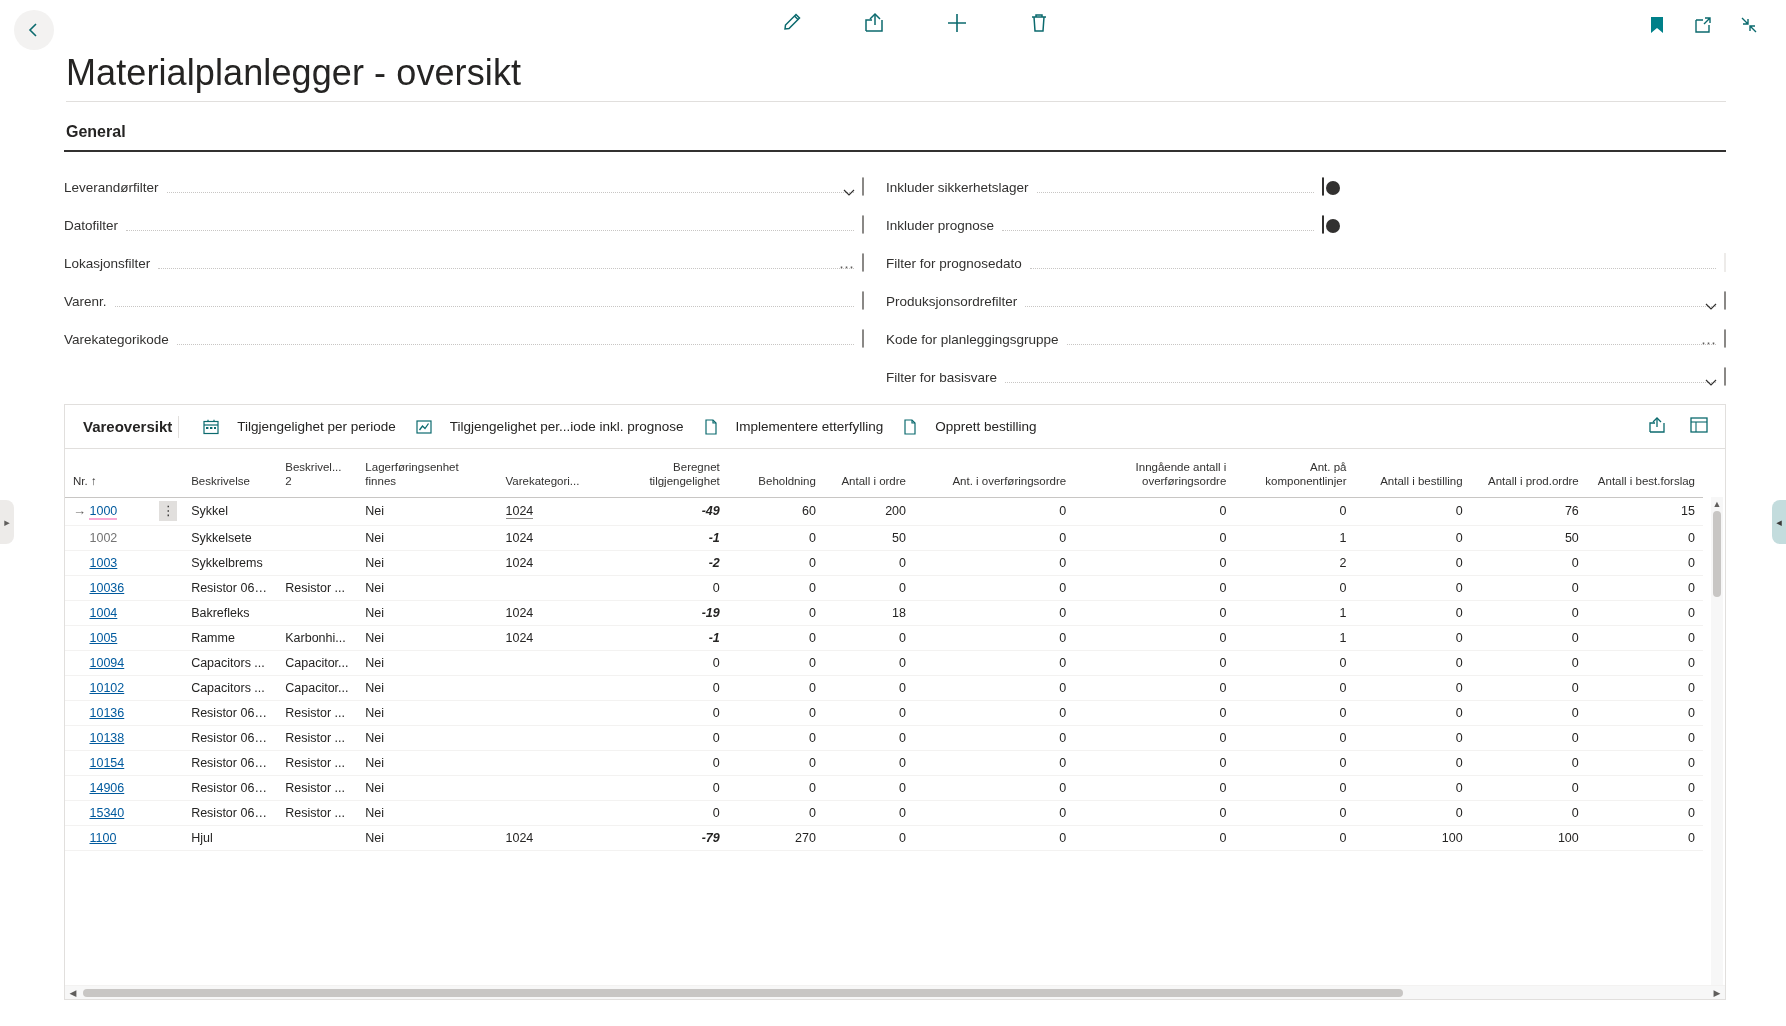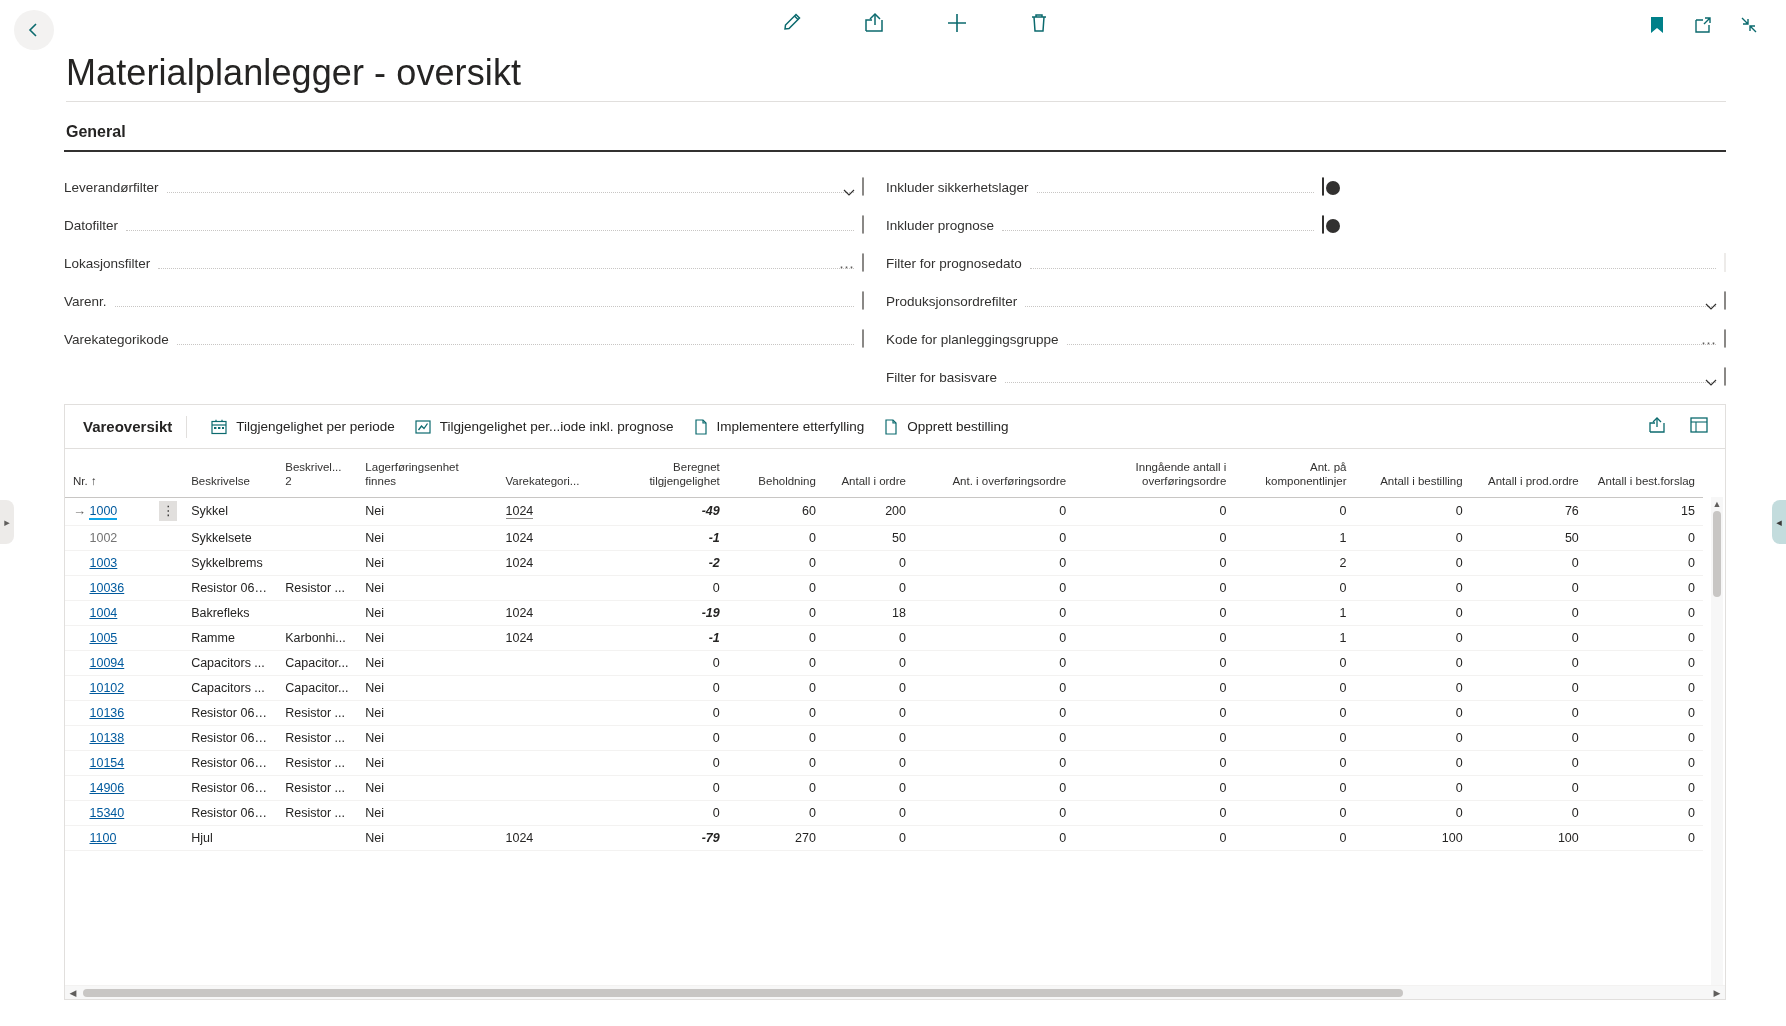--- a/index.html
+++ b/index.html
@@ -92,24 +92,24 @@
 
   
   .listpart {
     position: absolute; left: 64px; top: 404px; width: 1662px; height: 596px;
     background: #fff; border: 1px solid #e1dfdd;
   }
   .lp-head {
     position: relative; height: 44px; border-bottom: 1px solid #e1dfdd;
     display: flex; align-items: center; padding-left: 18px; gap: 0;
   }
-  .lp-title { font-size: 15px; font-weight: 700; color: #252423; margin-right: 14px; }
+  .lp-title { font-size: 15px; font-weight: 700; color: #252423; margin-right: 6px; }
   .lp-sep { width: 1px; height: 22px; background: #e1dfdd; margin-right: 14px; }
   .lp-action {
-    display: flex; align-items: center; gap: 9px; font-size: 13.5px; color: #252423;
+    display: flex; align-items: center; gap: 18px; font-size: 13.5px; color: #252423;
     padding: 4px 10px; cursor: pointer; white-space: nowrap;
   }
   .lp-right { position: absolute; right: 16px; top: 10px; display: flex; gap: 22px; }
 
   .grid { position: relative; width: 100%; height: 551px; overflow: hidden; }
   table.tbl { border-collapse: collapse; width: 1638px; table-layout: fixed; }
   table.tbl th {
     font-size: 11.5px; font-weight: 400; color: #323130; vertical-align: bottom;
     padding: 6px 8px 8px 8px; border-bottom: 1px solid #c8c6c4; text-align: right;
     line-height: 1.25;
@@ -123,21 +123,21 @@
   .hdr-row { height: 48px; }
   td.teal { color: #00818a; }
   td.neg { color: #c4314b; font-weight: 700; font-style: italic; }
   td.zero { color: #005a9e; }
   .rowsel td { background: #fff; }
   .sel-marker { color: #605e5c; font-size: 13px; }
   .kebab {
     display: inline-block; width: 18px; height: 20px; line-height: 20px; text-align: center;
     background: #e1dfdd; color: #323130; font-size: 13px; cursor: pointer;
   }
-  .firstcell-underline { border-bottom: 2px solid #0ea5e9; display: inline-block; }
+  .firstcell-underline { border-bottom: 2px solid #f9a8d4; display: inline-block; }
 
   
   .vscroll {
     position: absolute; right: 2px; top: 48px; width: 12px; height: 498px; background: #f7f7f7;
   }
   .vthumb { position: absolute; top: 14px; left: 2px; width: 8px; height: 86px; background: #c8c6c4; border-radius: 4px; }
   .varrow { position: absolute; left: 0; width: 12px; height: 14px; display: flex; align-items: center; justify-content: center; font-size: 9px; color: #605e5c; }
   .hscroll {
     position: absolute; left: 0; bottom: 0; width: 1660px; height: 14px; background: #f7f7f7;
     border-top: 1px solid #f3f2f1;

